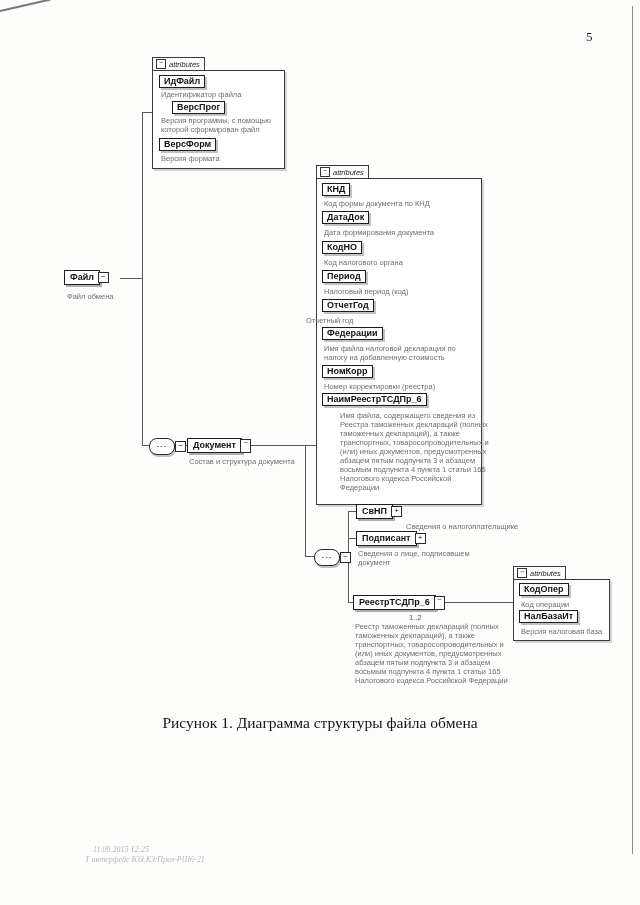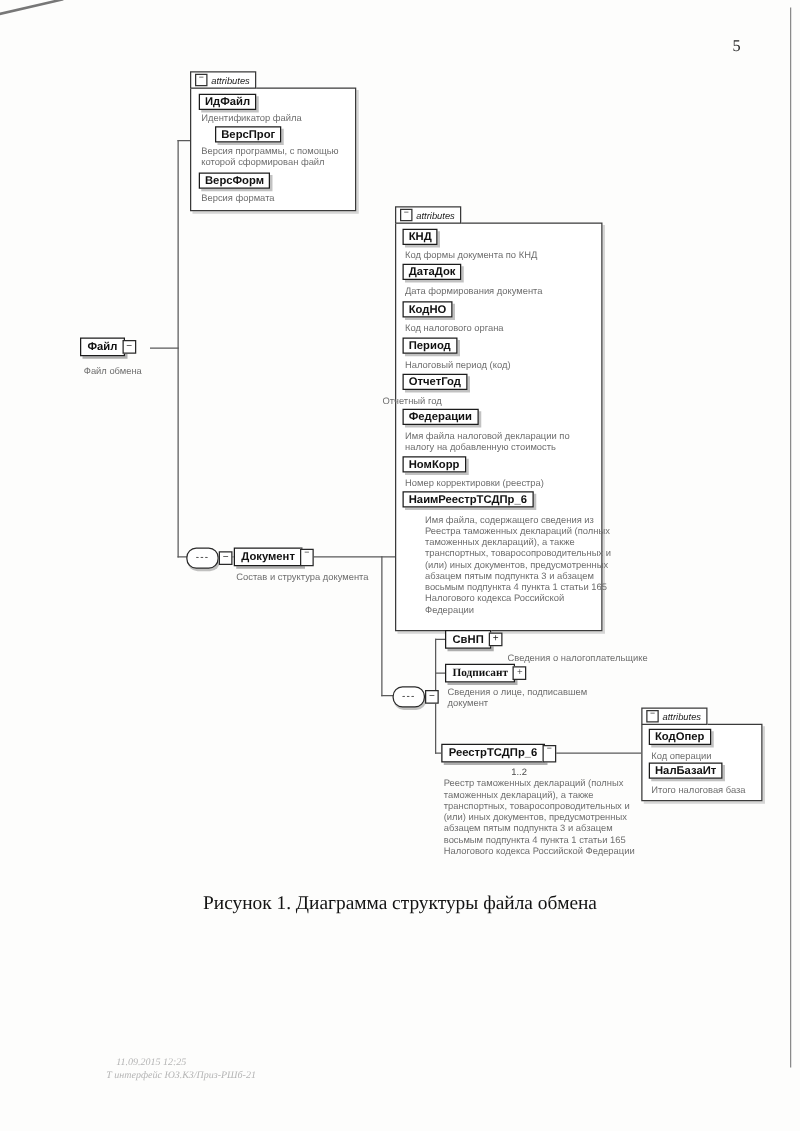--- a/index.html
+++ b/index.html
@@ -129,21 +129,21 @@
 
   <div class="seq" style="left:314px;top:549px;">---</div>
   <div class="sq" style="left:340px;top:552px;">−</div>
 
   <div class="el" style="left:356px;top:504px;">
     <span class="lbl">СвНП</span>
     <span class="plus">+</span>
   </div>
   <div class="cap" style="left:358px;top:522px;width:140px;white-space:nowrap;margin-left:48px;">Сведения о налогоплательщике</div>
 
-  <div class="el" style="left:356px;top:531px;font-family:Liberation Serif, serif;">
+  <div class="el" style="left:356px;top:531px;">
     <span class="lbl">Подписант</span>
     <span class="plus">+</span>
   </div>
   <div class="cap" style="left:358px;top:549px;width:112px;">Сведения о лице, подписавшем документ</div>
 
   <div class="el" style="left:353px;top:595px;">
     <span class="lbl">РеестрТСДПр_6</span>
     <span class="marker">−</span>
   </div>
   <div class="card" style="left:409px;top:613px;">1..2</div>
@@ -152,20 +152,20 @@
   <div class="atab" style="left:513px;top:566px;">
     <span class="mini">−</span>
     <span>attributes</span>
   </div>
   <div class="abox" style="left:513px;top:579px;width:95px;height:60px;"></div>
 
   <div class="attr" style="left:519px;top:583px;">КодОпер</div>
   <div class="cap" style="left:521px;top:600px;width:85px;white-space:nowrap;">Код операции</div>
 
   <div class="attr" style="left:519px;top:610px;">НалБазаИт</div>
-  <div class="cap" style="left:521px;top:627px;width:85px;white-space:nowrap;">Итого налоговая база</div>
+  <div class="cap" style="left:521px;top:627px;width:85px;white-space:nowrap;">Версия налоговая база</div>
 
   <div class="figcap" style="left:0;top:714px;">Рисунок 1. Диаграмма структуры файла обмена</div>
 
   <div class="footer" style="left:93px;top:845px;">11.09.2015 12:25</div>
   <div class="footer" style="left:85px;top:855px;">Т интерфейс ЮЗ.КЗ/Приз-РШб-21</div>
 
 </div>
 
 </body></html>

